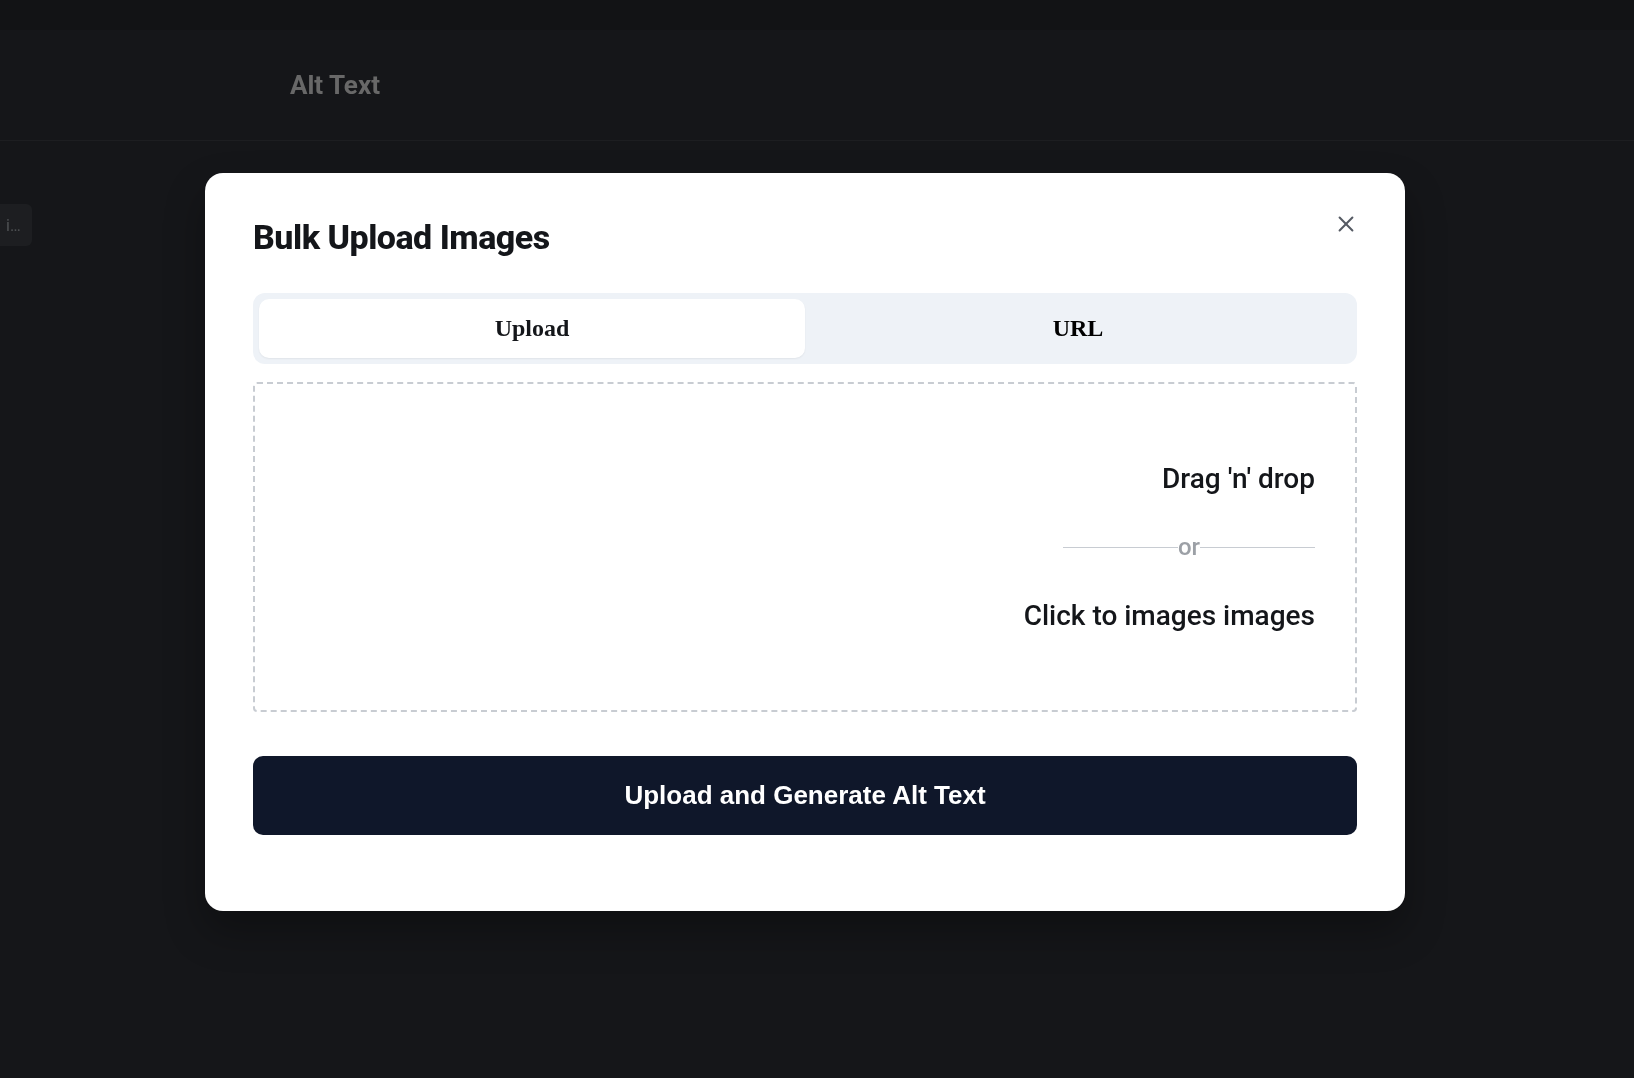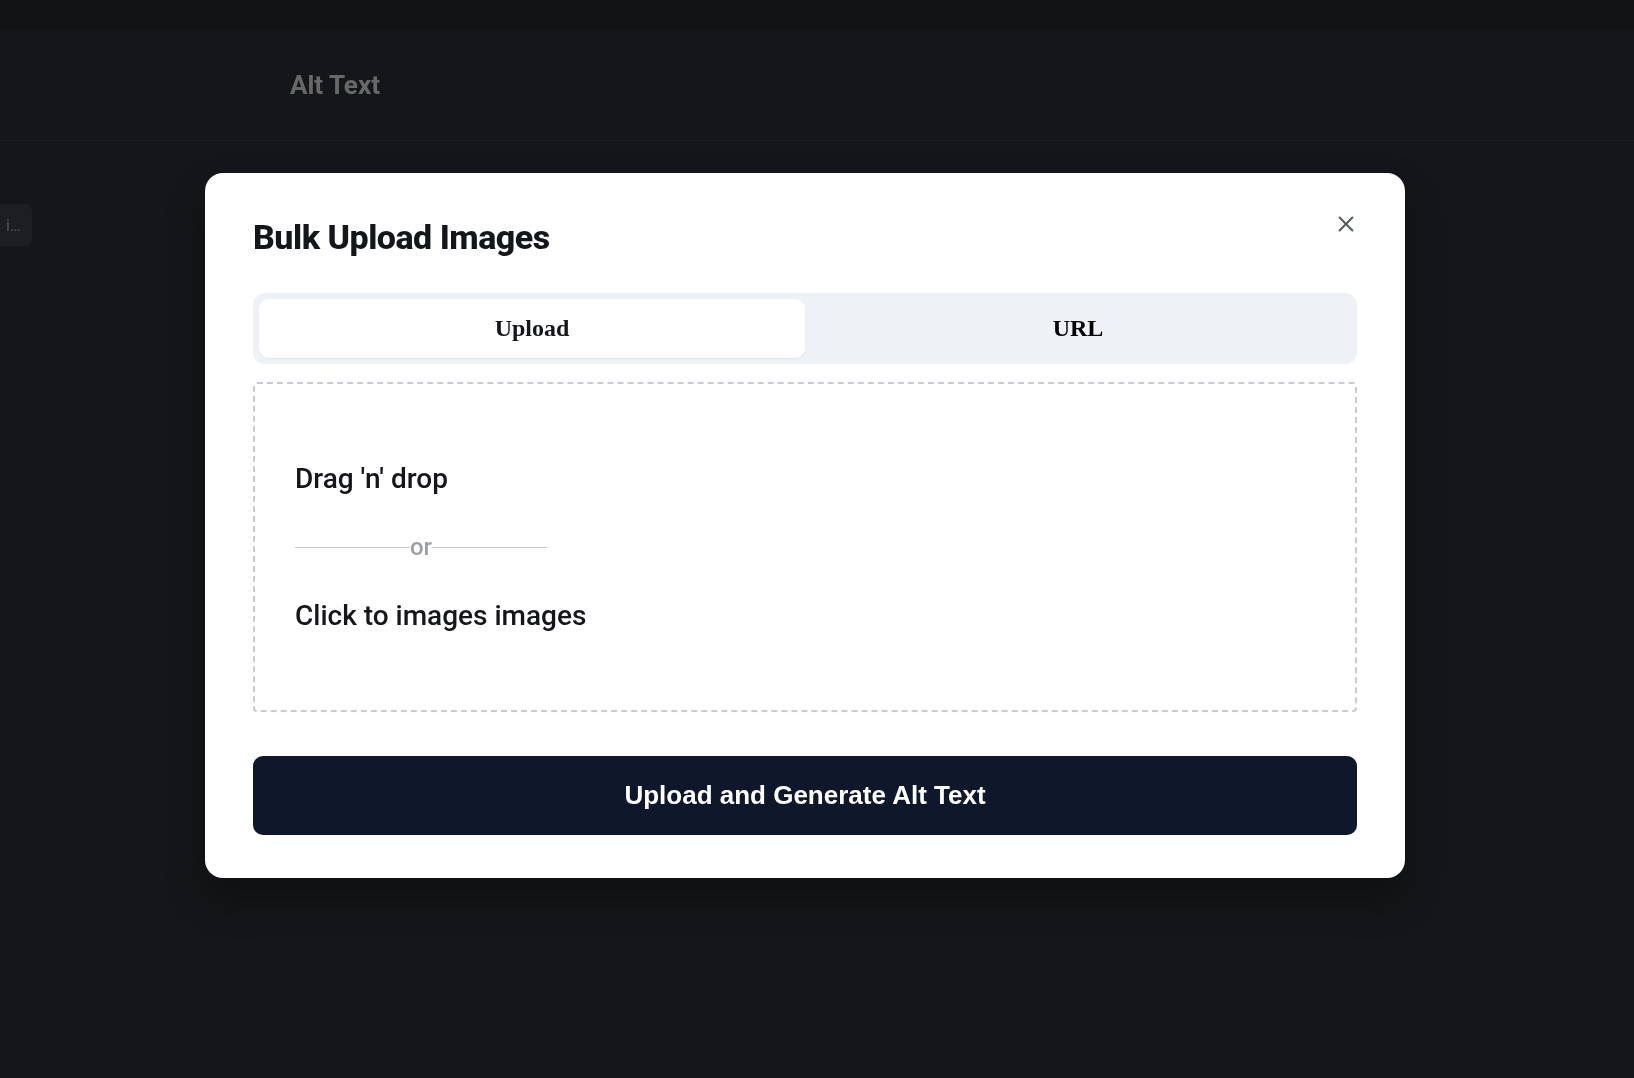--- a/index.html
+++ b/index.html
@@ -54,21 +54,21 @@
       background: rgba(0,0,0,0.5);
     }
     .modal {
       position: absolute;
       left: 205px;
       top: 173px;
       width: 1200px;
       background: #ffffff;
       border-radius: 18px;
       box-shadow: 0 20px 40px rgba(0,0,0,0.3);
-      padding: 44px 48px 43px 48px;
+      padding: 44px 48px 76px 48px;
     }
     .modal-header {
       display: flex;
       justify-content: space-between;
       align-items: flex-start;
     }
     .modal-title {
       font-size: 34px;
       font-weight: 800;
       color: #14161a;
@@ -111,21 +111,21 @@
     .tab.inactive {
       color: #000000;
     }
     .dropzone {
       margin-top: 18px;
       border: 2px dashed #c8ccd2;
       border-radius: 4px;
       height: 330px;
       display: flex;
       flex-direction: column;
-      align-items: flex-start;
+      align-items: flex-end;
       justify-content: center;
       cursor: pointer;
       padding: 40px;
     }
     .drop-text {
       font-size: 28px;
       color: #14161a;
       font-weight: 500;
     }
     .divider-row {

